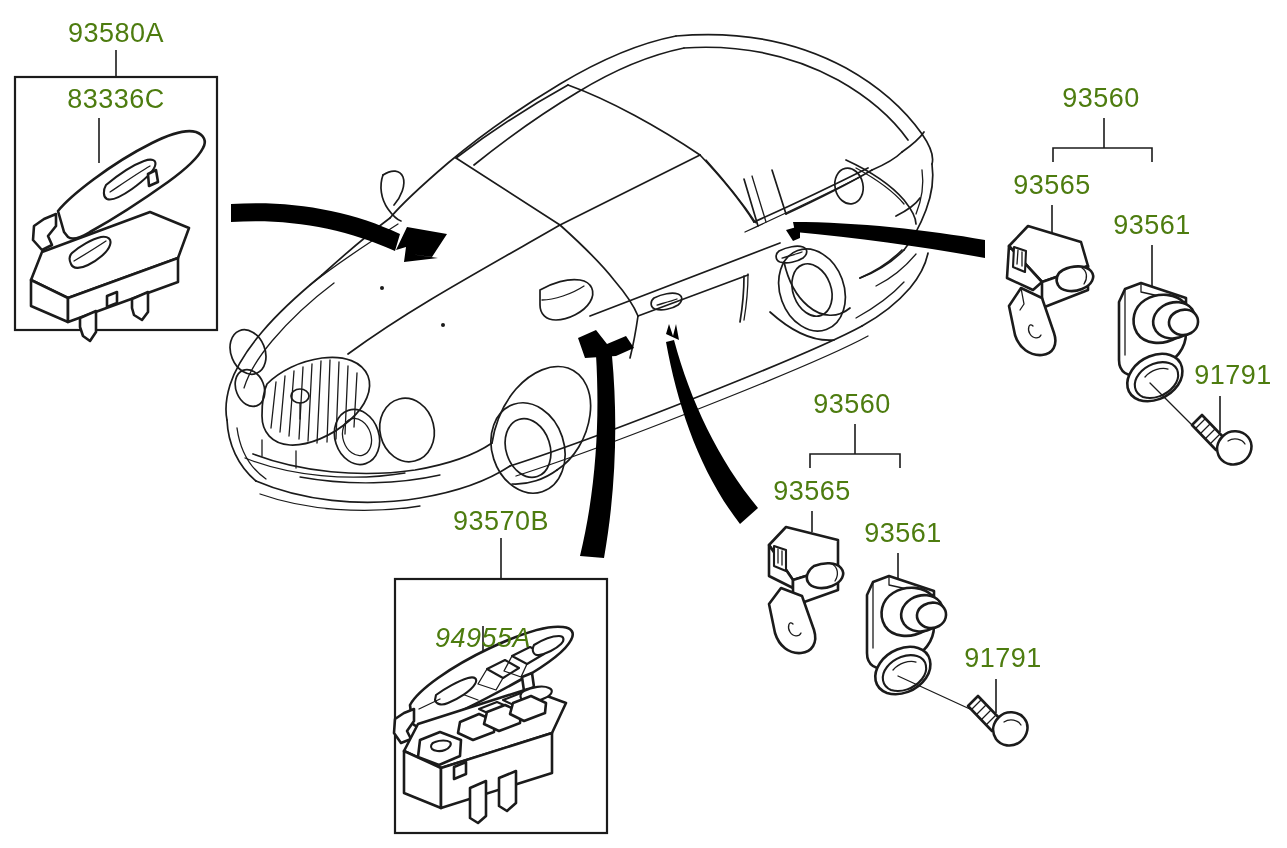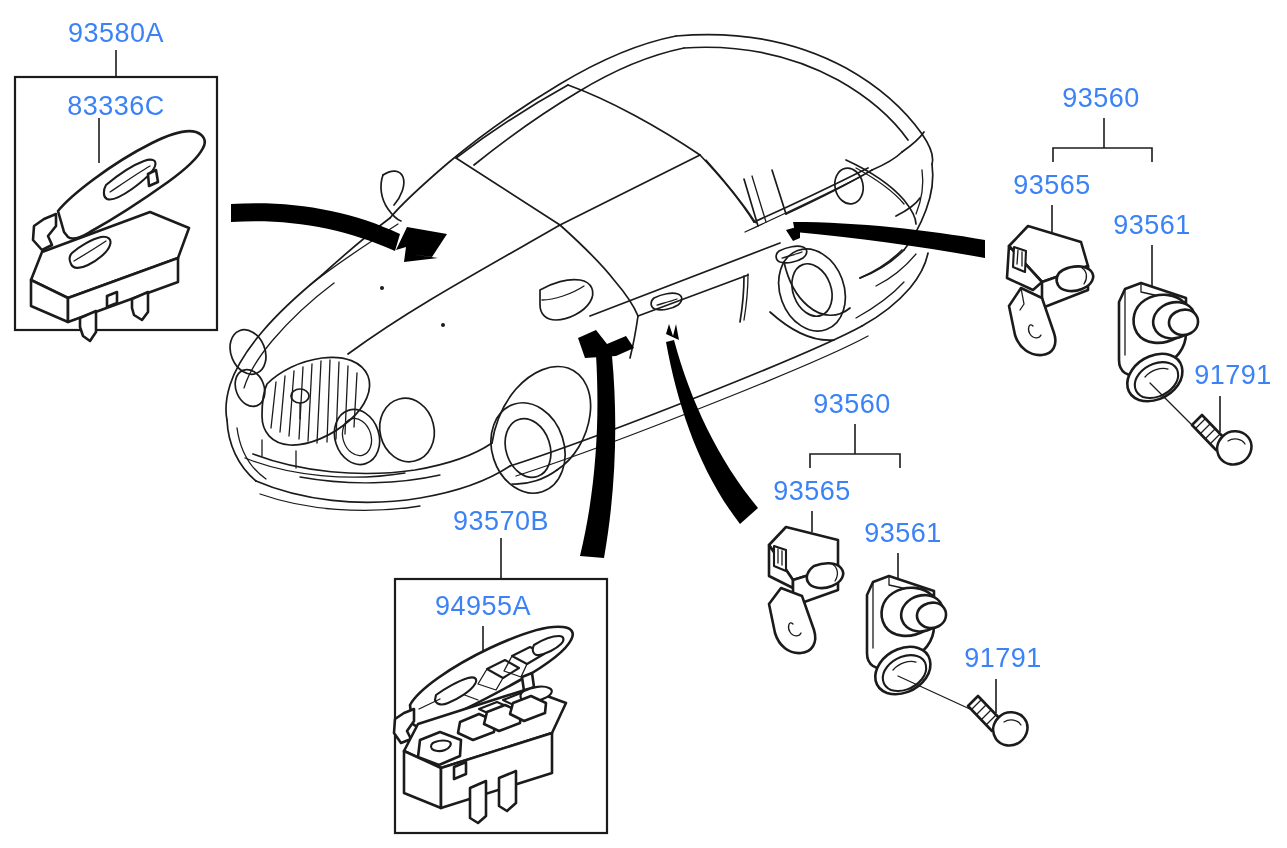--- a/index.html
+++ b/index.html
@@ -7,21 +7,21 @@
     width:1287px;height:848px;position:relative;overflow:hidden;
     font-family:"Liberation Sans", sans-serif;
     color:#1a1a1a;
   }
   #canvas{position:absolute;left:0;top:0;width:1287px;height:848px;}
   .lbl{
     position:absolute;
     font-family:"Liberation Sans", sans-serif;
     font-size:27px;
     letter-spacing:0.5px;
-    color:#3b82f6;
+    color:#4d7c0f;
     white-space:nowrap;
     line-height:1;
     user-select:none;
   }
   .lbl.c{transform:translateX(-50%);}
 </style>
 </head>
 <body>
 
 <svg id="canvas" viewBox="0 0 1287 848" xmlns="http://www.w3.org/2000/svg">
@@ -408,24 +408,24 @@
         <path d="M987 724 L 996 715"></path>
       </g>
       <path class="thick" d="M999 717 C 1006 710 1018 711 1024 718 C 1030 725 1028 736 1020 742
                              C 1012 748 1001 746 996 739 C 991 731 993 723 999 717 Z"></path>
       <path class="thin" d="M1004 722 C 1010 718 1018 720 1021 725"></path>
     </g>
   </g>
 </svg>
 
 <div class="lbl c" style="left:116px;top:20px;">93580A</div>
-<div class="lbl c" style="left:116px;top:93px;">83336C</div>
+<div class="lbl c" style="left:116px;top:86px;">83336C</div>
 
 <div class="lbl c" style="left:501px;top:508px;text-align:right;">93570B</div>
-<div class="lbl c" style="left:483px;top:593px;">94955A</div>
+<div class="lbl c" style="left:483px;top:625px;font-style:italic;">94955A</div>
 
 <div class="lbl c" style="left:1101px;top:85px;">93560</div>
 <div class="lbl c" style="left:1052px;top:172px;">93565</div>
 <div class="lbl c" style="left:1152px;top:212px;">93561</div>
 <div class="lbl c" style="left:1233px;top:362px;">91791</div>
 
 <div class="lbl c" style="left:852px;top:391px;">93560</div>
 <div class="lbl c" style="left:812px;top:478px;">93565</div>
 <div class="lbl c" style="left:903px;top:520px;">93561</div>
 <div class="lbl c" style="left:1003px;top:645px;">91791</div>

